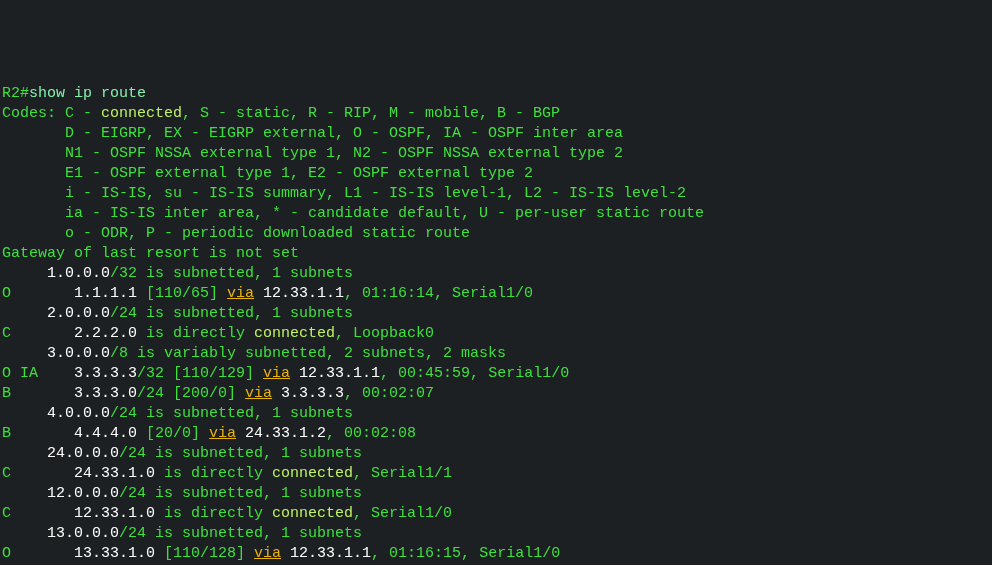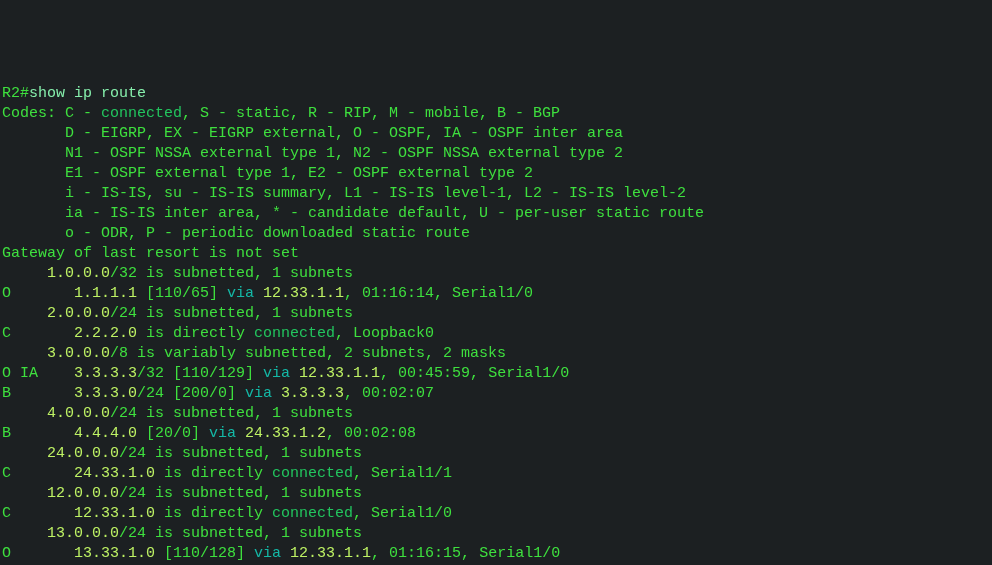--- a/index.html
+++ b/index.html
@@ -9,23 +9,23 @@
     font-family: "Consolas", "Monaco", "Courier New", monospace;
     font-size: 15px;
     line-height: 20px;
     padding: 4px 2px;
     white-space: pre;
     width: 992px;
     height: 565px;
     overflow: hidden;
   }
   .green { color: #3ee03e; }
-  .cyan  { color: #22c55e; }
-  .purple{ color: #bef264; }
-  .gray  { color: #14b8a6; }
+  .cyan  { color: #bef264; }
+  .purple{ color: #ffffff; }
+  .gray  { color: #eab308; text-decoration: underline; }
   .yellow{ color: #86efac; }
   .line { display:block; }
 </style>
 </head>
 <body>
 
 
 
 <div id="terminal"><span class="line"><span class="green">R2#</span><span class="yellow">show ip route</span></span><span class="line"><span class="green">Codes: </span><span class="green">C - </span><span class="cyan">connected</span><span class="green">, S - static, R - RIP, M - mobile, B - BGP</span></span><span class="line"><span class="green">       </span><span class="green">D - EIGRP, EX - EIGRP external, O - OSPF, IA - OSPF inter area</span></span><span class="line"><span class="green">       </span><span class="green">N1 - OSPF NSSA external type 1, N2 - OSPF NSSA external type 2</span></span><span class="line"><span class="green">       </span><span class="green">E1 - OSPF external type 1, E2 - OSPF external type 2</span></span><span class="line"><span class="green">       </span><span class="green">i - IS-IS, su - IS-IS summary, L1 - IS-IS level-1, L2 - IS-IS level-2</span></span><span class="line"><span class="green">       </span><span class="green">ia - IS-IS inter area, * - candidate default, U - per-user static route</span></span><span class="line"><span class="green">       </span><span class="green">o - ODR, P - periodic downloaded static route</span></span><span class="line"><span class="green"></span></span><span class="line"><span class="green">Gateway of last resort is not set</span></span><span class="line"><span class="green"></span></span><span class="line"><span class="green">     </span><span class="purple">1.0.0.0</span><span class="green">/32 is subnetted, 1 subnets</span></span><span class="line"><span class="green">O       </span><span class="purple">1.1.1.1</span><span class="green"> [110/65] </span><span class="gray">via</span><span class="green"> </span><span class="purple">12.33.1.1</span><span class="green">, 01:16:14, Serial1/0</span></span><span class="line"><span class="green">     </span><span class="purple">2.0.0.0</span><span class="green">/24 is subnetted, 1 subnets</span></span><span class="line"><span class="green">C       </span><span class="purple">2.2.2.0</span><span class="green"> is directly </span><span class="cyan">connected</span><span class="green">, Loopback0</span></span><span class="line"><span class="green">     </span><span class="purple">3.0.0.0</span><span class="green">/8 is variably subnetted, 2 subnets, 2 masks</span></span><span class="line"><span class="green">O IA    </span><span class="purple">3.3.3.3</span><span class="green">/32 [110/129] </span><span class="gray">via</span><span class="green"> </span><span class="purple">12.33.1.1</span><span class="green">, 00:45:59, Serial1/0</span></span><span class="line"><span class="green">B       </span><span class="purple">3.3.3.0</span><span class="green">/24 [200/0] </span><span class="gray">via</span><span class="green"> </span><span class="purple">3.3.3.3</span><span class="green">, 00:02:07</span></span><span class="line"><span class="green">     </span><span class="purple">4.0.0.0</span><span class="green">/24 is subnetted, 1 subnets</span></span><span class="line"><span class="green">B       </span><span class="purple">4.4.4.0</span><span class="green"> [20/0] </span><span class="gray">via</span><span class="green"> </span><span class="purple">24.33.1.2</span><span class="green">, 00:02:08</span></span><span class="line"><span class="green">     </span><span class="purple">24.0.0.0</span><span class="green">/24 is subnetted, 1 subnets</span></span><span class="line"><span class="green">C       </span><span class="purple">24.33.1.0</span><span class="green"> is directly </span><span class="cyan">connected</span><span class="green">, Serial1/1</span></span><span class="line"><span class="green">     </span><span class="purple">12.0.0.0</span><span class="green">/24 is subnetted, 1 subnets</span></span><span class="line"><span class="green">C       </span><span class="purple">12.33.1.0</span><span class="green"> is directly </span><span class="cyan">connected</span><span class="green">, Serial1/0</span></span><span class="line"><span class="green">     </span><span class="purple">13.0.0.0</span><span class="green">/24 is subnetted, 1 subnets</span></span><span class="line"><span class="green">O       </span><span class="purple">13.33.1.0</span><span class="green"> [110/128] </span><span class="gray">via</span><span class="green"> </span><span class="purple">12.33.1.1</span><span class="green">, 01:16:15, Serial1/0</span></span><span class="line"></span></div>
 

